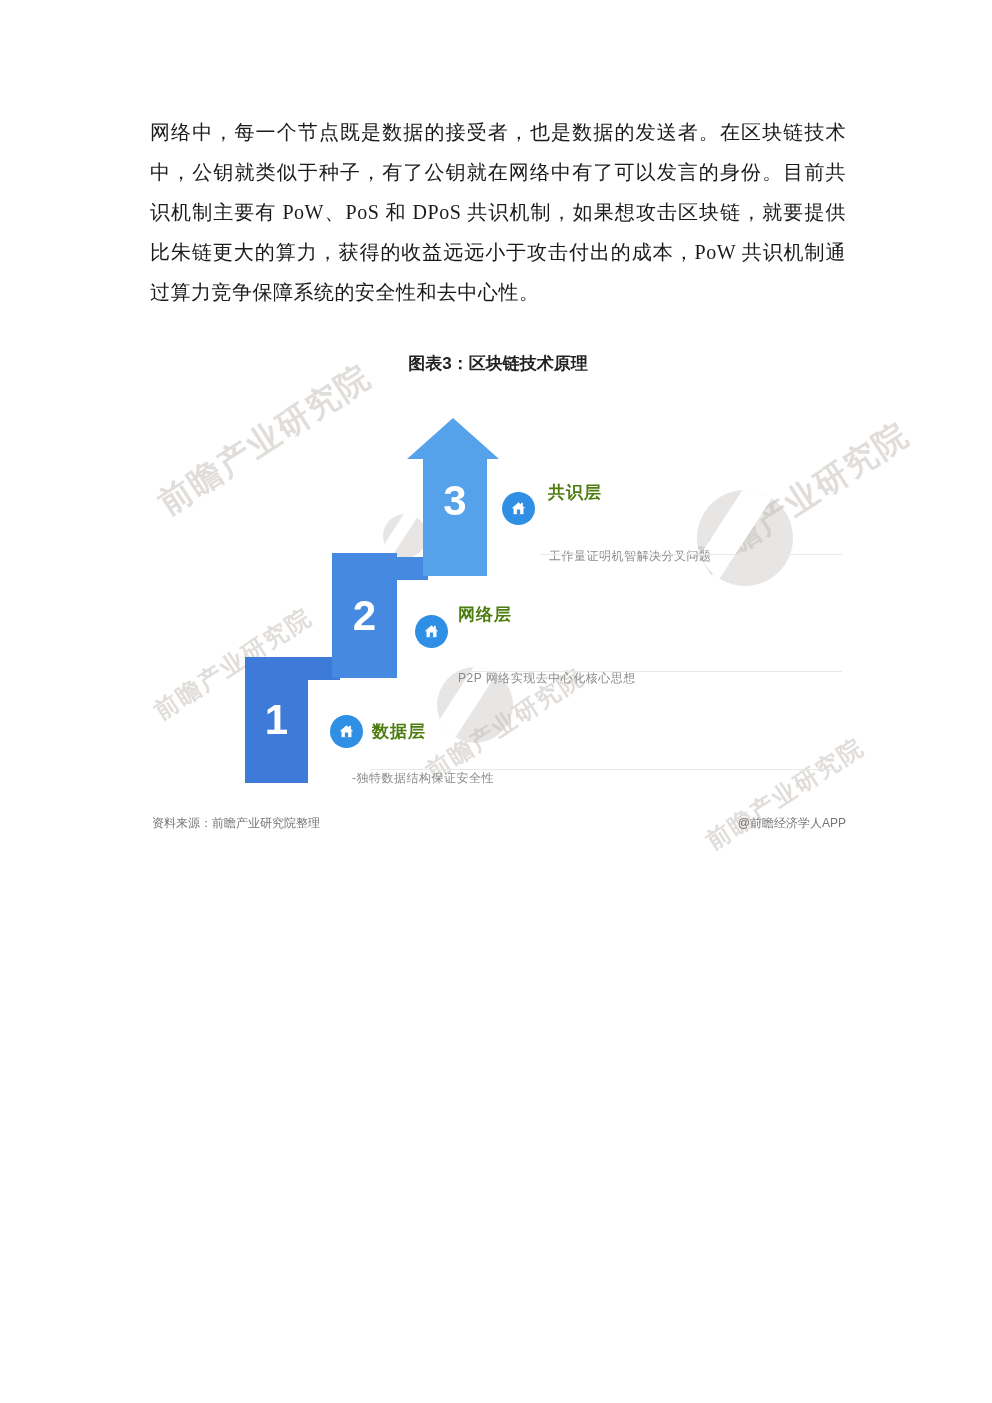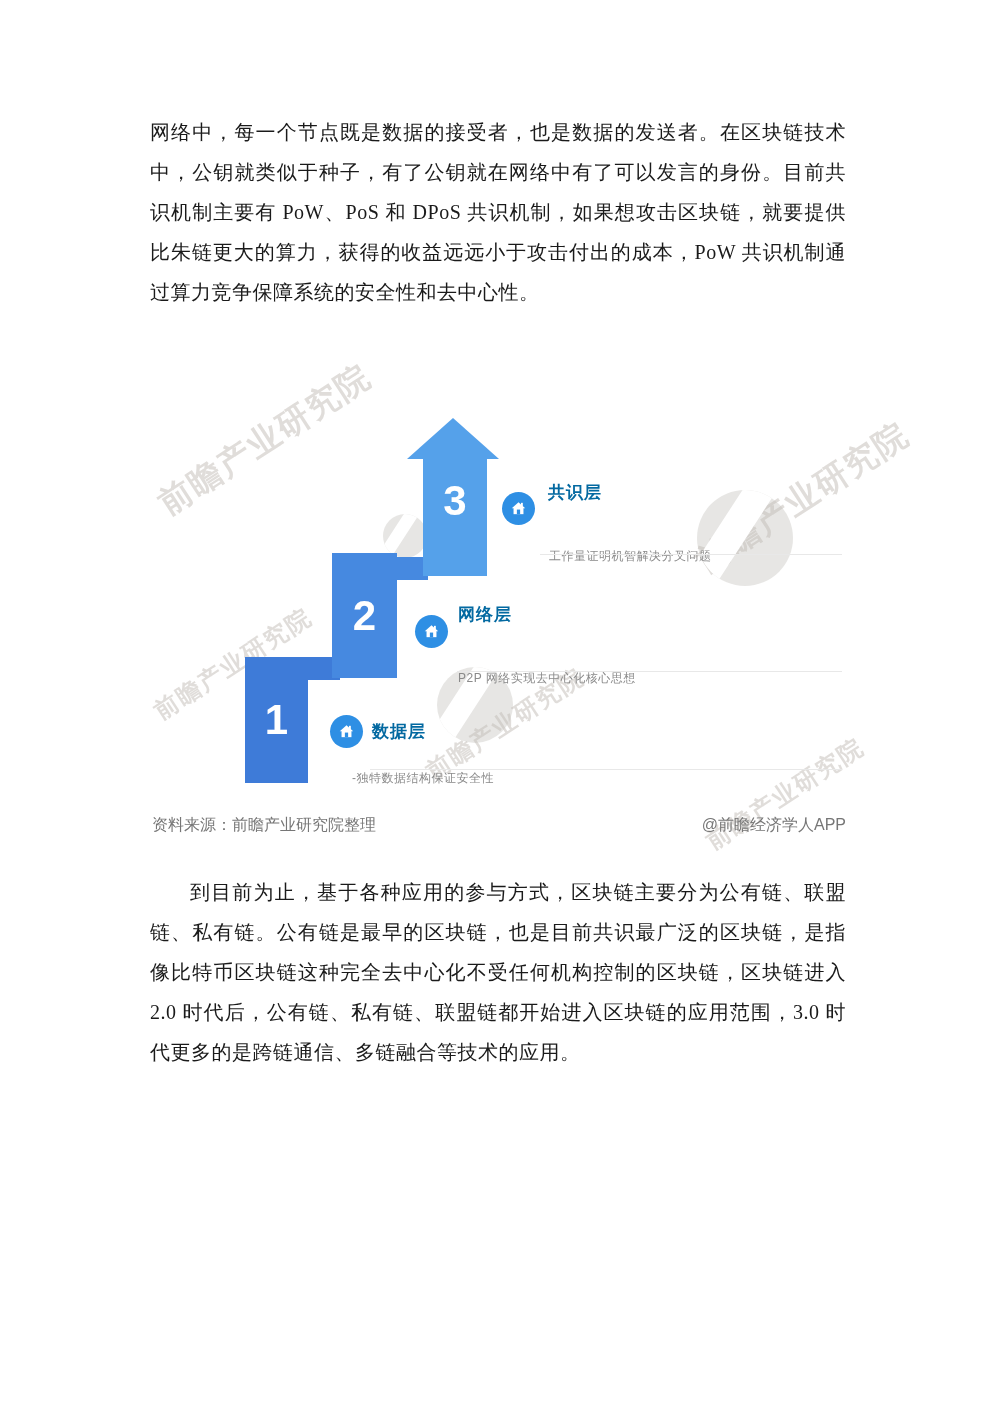--- a/index.html
+++ b/index.html
@@ -52,42 +52,43 @@
     border-bottom:41px solid #55a1ea;
   }
 
   
   .icon-circle{
     position:absolute;width:33px;height:33px;border-radius:50%;
     background:#2e8fe4;display:flex;align-items:center;justify-content:center;z-index:3;
   }
   .layer-title{
     position:absolute;font-family:"Liberation Serif","DejaVu Serif",serif;
-    font-weight:bold;font-size:17px;color:#0369a1;z-index:3;letter-spacing:1px;
+    font-weight:bold;font-size:17px;color:#4d7c0f;z-index:3;letter-spacing:1px;
   }
   .layer-desc{
     position:absolute;font-family:"Liberation Sans","DejaVu Sans",sans-serif;
     font-size:12px;color:#8a8a8a;z-index:3;letter-spacing:0.5px;margin-top:35px;
   }
   .layer-line{position:absolute;height:1px;background:#e8e8e8;z-index:3;}
 
   .source-row{
     position:absolute;left:152px;top:815px;width:694px;
     display:flex;justify-content:space-between;
     font-family:"Liberation Sans","DejaVu Sans",sans-serif;
-    font-size:16px;color:#767676;
+    font-size:12px;color:#767676;
   }
 </style>
 </head>
 <body>
 
 <div class="page">
 
   <p class="para" id="para1">网络中，每一个节点既是数据的接受者，也是数据的发送者。在区块链技术中，公钥就类似于种子，有了公钥就在网络中有了可以发言的身份。目前共识机制主要有 PoW、PoS 和 DPoS 共识机制，如果想攻击区块链，就要提供比朱链更大的算力，获得的收益远远小于攻击付出的成本，PoW 共识机制通过算力竞争保障系统的安全性和去中心性。</p>
 
+  <div class="fig-title">图表3：区块链技术原理</div>
 
   <div class="figure">
 
     <span class="wm wm-lg" style="left:150px;top:100px;">前瞻产业研究院</span>
     <span class="wm wm-lg" style="left:688px;top:158px;">前瞻产业研究院</span>
     <span class="wm wm-sm" style="left:148px;top:312px;">前瞻产业研究院</span>
     <span class="wm wm-sm" style="left:420px;top:372px;">前瞻产业研究院</span>
     <span class="wm wm-sm" style="left:700px;top:442px;">前瞻产业研究院</span>
 
     <div class="wm-logo" style="left:383px;top:126px;width:44px;height:44px;">
@@ -151,15 +152,14 @@
     <div class="layer-desc" style="left:352px;top:347px;">-独特数据结构保证安全性</div>
     <div class="layer-line" style="left:370px;top:381px;width:472px;"></div>
 
   </div>
 
   <div class="source-row">
     <span>资料来源：前瞻产业研究院整理</span>
     <span>@前瞻经济学人APP</span>
   </div>
 
-  <p class="para" id="para2">到目前为止，基于各种应用的参与方式，区块链主要分为公有链、联盟链、私有链。公有链是最早的区块链，也是目前共识最广泛的区块链，是指像比特币区块链这种完全去中心化不受任何机构控制的区块链，区块链进入 2.0 时代后，公有链、私有链、联盟链都开始进入区块链的应用范围，3.0 时代更多的是跨链通信、多链融合等技术的应用。</p>
 
 </div>
 
 </body></html>

